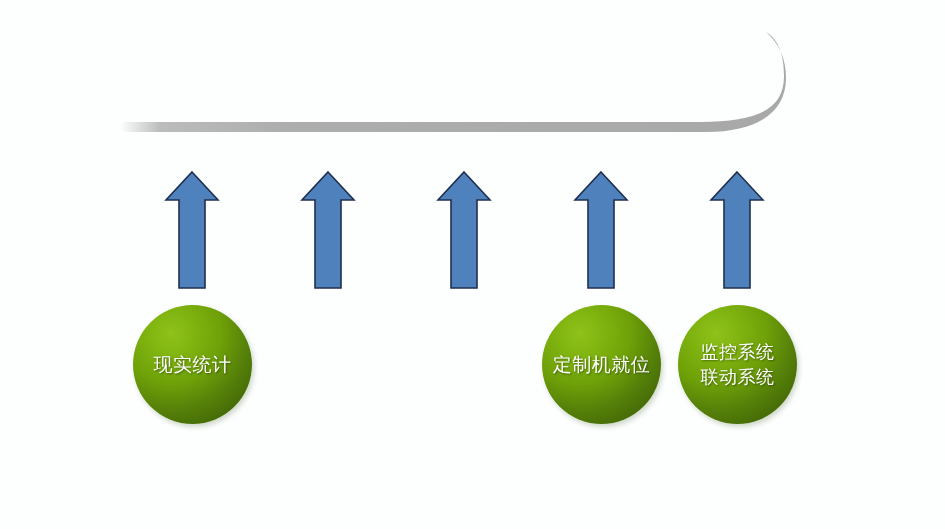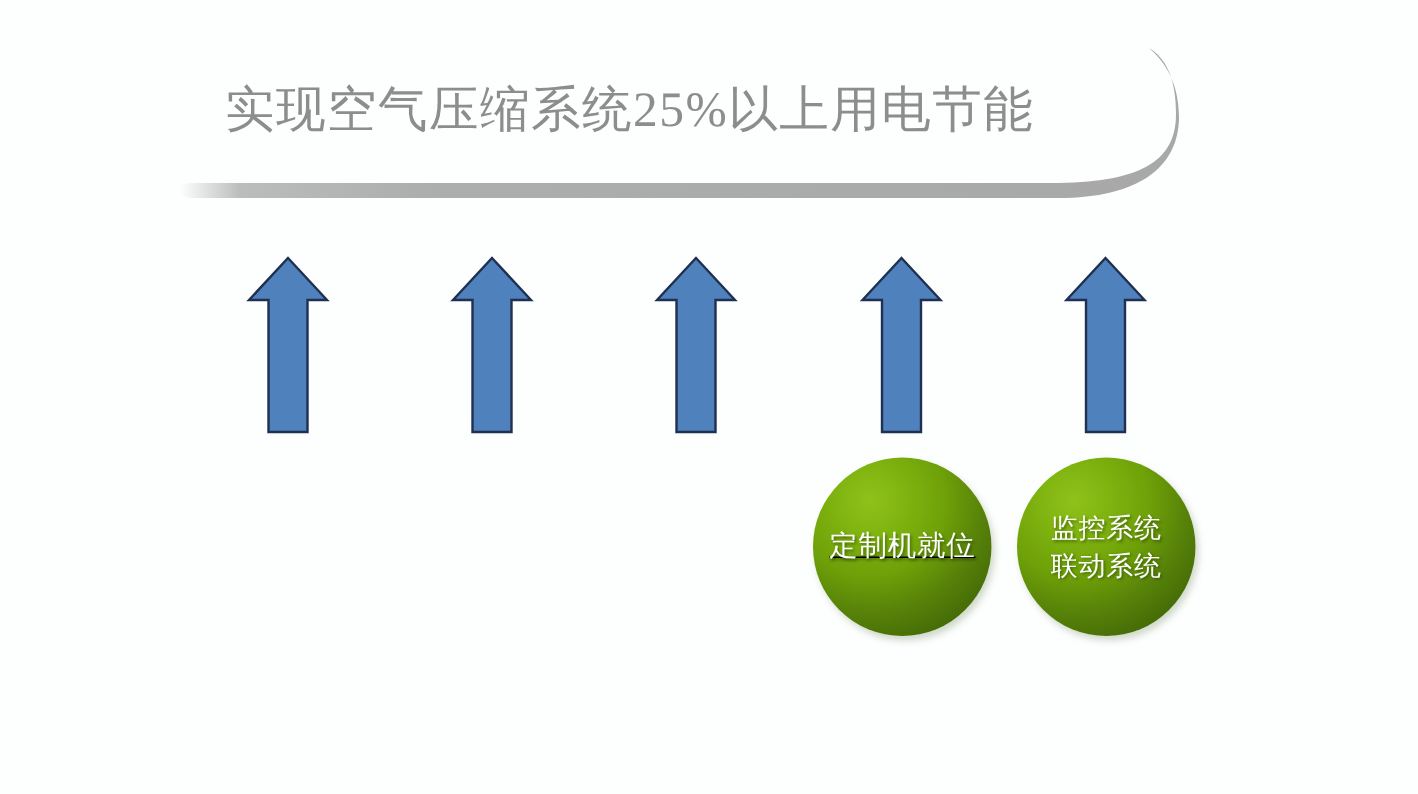--- a/index.html
+++ b/index.html
@@ -124,21 +124,20 @@
                C 760 92 784 78 784 46
                C 784 20 776 8 766 2
                C 780 14 786 30 786 48
                C 786 82 758 102 706 102
                L 128 102
                C 122 102 120 99 120 97
                C 120 94 122 92 128 92 Z" fill="url(#barFade)"></path>
     </svg>
   </div>
 
-  <div class="title">实现空气压缩系统25%以上用电节能</div>
 
   <div class="arrows">
 
     <div class="arrow" style="left:164px;">
       <svg width="56" height="120" viewBox="0 0 56 120" xmlns="http://www.w3.org/2000/svg">
         <polygon points="28,2 54,30 41,30 41,118 15,118 15,30 2,30" fill="#4f81bd" stroke="#1f3050" stroke-width="1.6" stroke-linejoin="miter"></polygon>
       </svg>
     </div>
 
     <div class="arrow" style="left:300px;">
@@ -159,24 +158,27 @@
       </svg>
     </div>
 
     <div class="arrow" style="left:709px;">
       <svg width="56" height="120" viewBox="0 0 56 120" xmlns="http://www.w3.org/2000/svg">
         <polygon points="28,2 54,30 41,30 41,118 15,118 15,30 2,30" fill="#4f81bd" stroke="#1f3050" stroke-width="1.6" stroke-linejoin="miter"></polygon>
       </svg>
     </div>
   </div>
 
+  <div class="circle" style="left:133px;">
+    <span class="circle-label">现实统计</span>
+  </div>
 
 
 
-  <div class="circle" style="left:542px;text-decoration:underline;">
+  <div class="circle" style="left:542px;">
     <span class="circle-label">定制机就位</span>
   </div>
 
   <div class="circle" style="left:678px;">
     <span class="circle-label two-line">监控系统
 联动系统</span>
   </div>
 
 </div>
 

